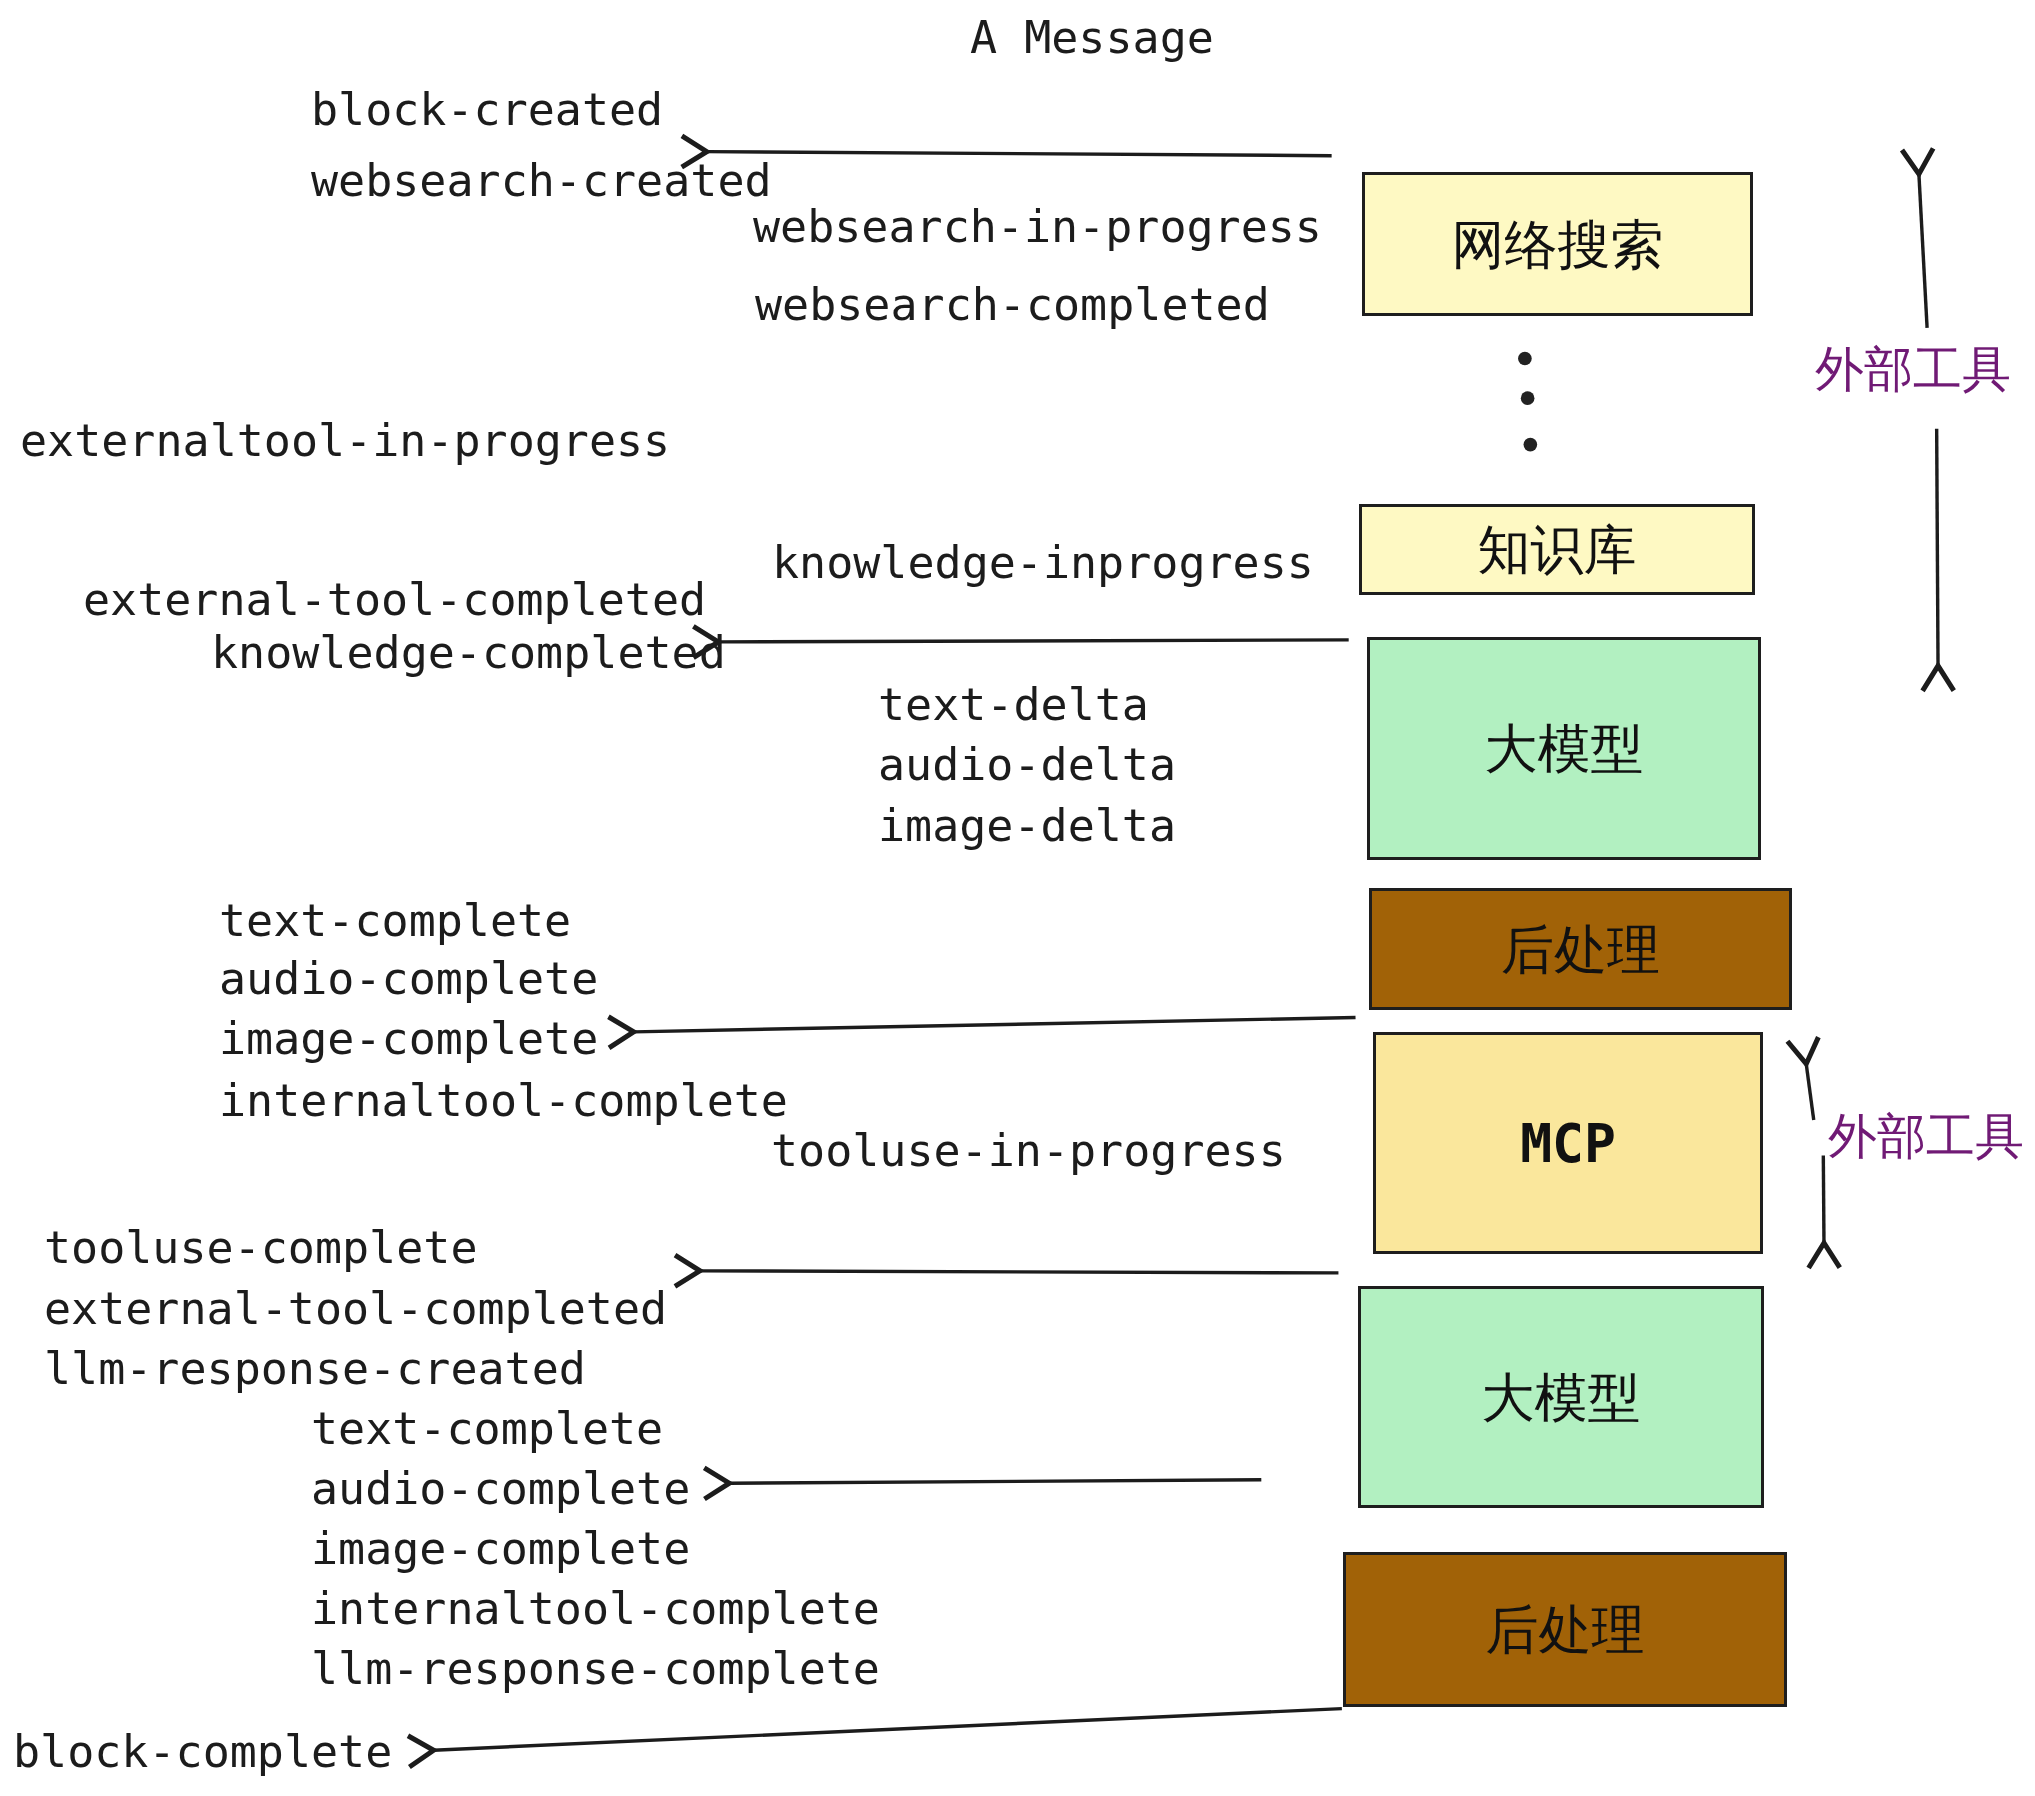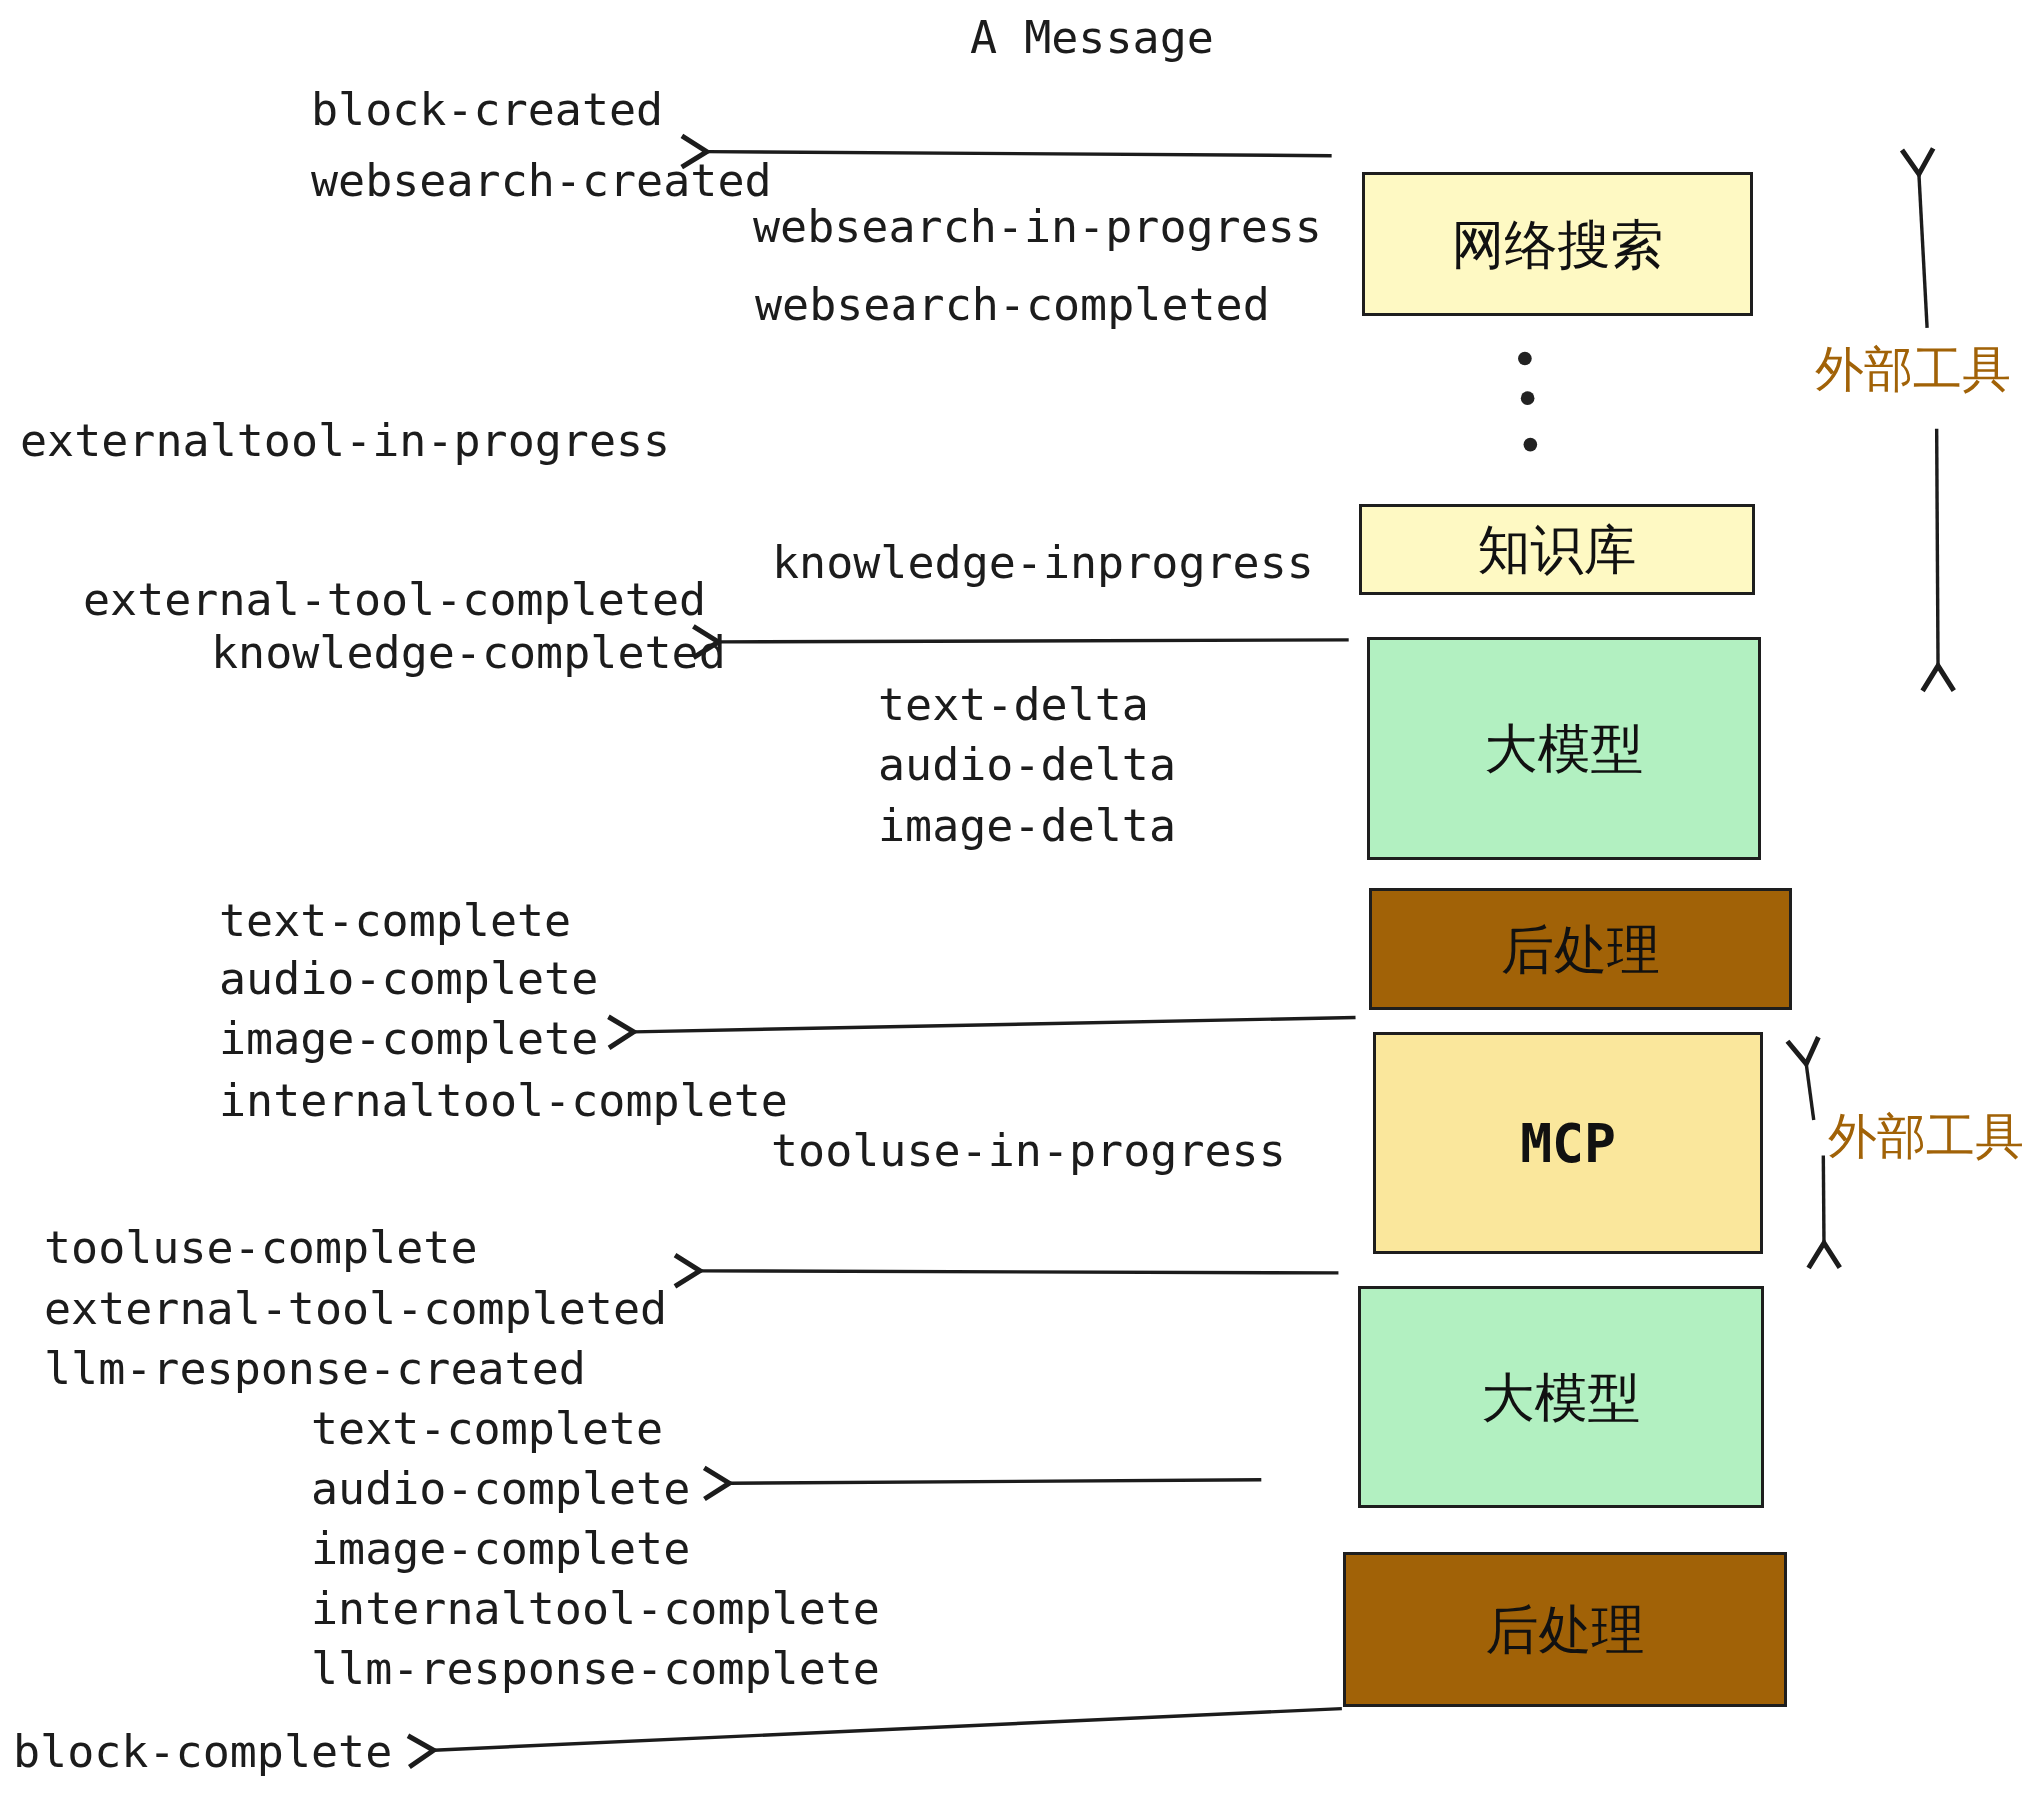--- a/index.html
+++ b/index.html
@@ -48,21 +48,21 @@
   .pink{background:#fef9c3;}
   .green{background:#b2f0c1;}
   .yellow{background:#fae79c;}
   .white{background:#a16207;}
   .side-label{
     position:absolute;
     font-family:Liberation Serif, serif;
     font-size:49px;
     line-height:1;
     white-space:nowrap;
-    color:#a16207;
+    color:#701a75;
   }
   svg.overlay{
     position:absolute;
     left:0;top:0;
     pointer-events:none;
   }
 </style>
 </head>
 <body>
 

